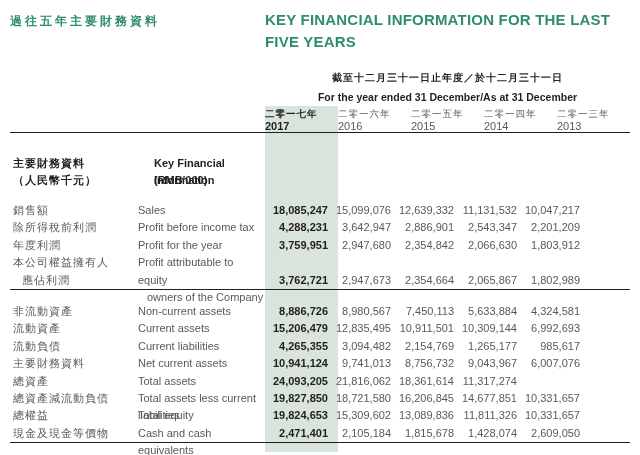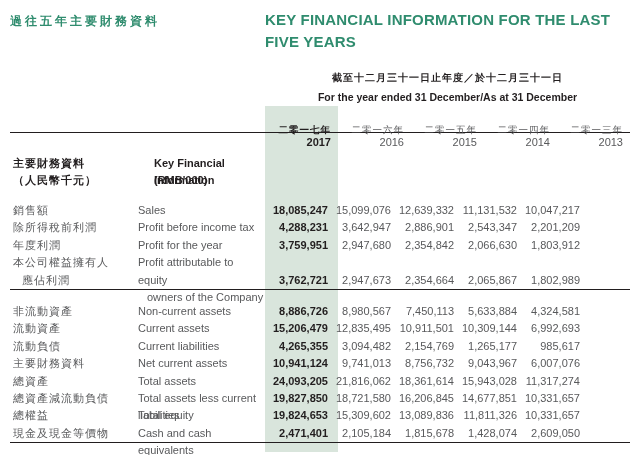--- a/index.html
+++ b/index.html
@@ -65,21 +65,21 @@
   .c-zh .l2, .c-en .l2 { padding-left: 9px; }
   .bold { font-weight: bold; color: #221e1f; }
   .c-num.hl { font-weight: bold; color: #221e1f; }
   .two-line .c-num { padding-top: 17.4px; }
 
   
   .year-row {
     display: flex; height: 27px;
     border-bottom: 1.5px solid #221e1f;
   }
-  .ycell { width: 73px; text-align: right; padding-right: 7px; padding-top: 18px; }
+  .ycell { width: 73px; text-align: left; padding-right: 7px; padding-top: 2px; }
   .yzh { font-size: 9.5px; line-height: 12px; letter-spacing: 1px; }
   .yen { font-size: 11px; line-height: 13px; }
   .ycell.hl .yzh, .ycell.hl .yen { font-weight: bold; color: #221e1f; }
 
   .sp-a { height: 22px; }
   .sp-b { height: 13px; }
   .sp-c { height: 13px; }
   .sec .row { height: 17px; line-height: 17px; gap: 16px; }
 
   .group { border-bottom: 1.5px solid #221e1f; }
@@ -257,21 +257,20 @@
         <div class="row">
           <div class="cell c-zh">
             <div>總資產</div>
           </div>
           <div class="cell c-en">
             <div>Total assets</div>
           </div>
           <div class="cell c-num hl">24,093,205</div>
           <div class="cell c-num">21,816,062</div>
           <div class="cell c-num">18,361,614</div>
-          <div class="cell c-num">15,943,028</div>
           <div class="cell c-num">11,317,274</div>
         </div>
         <div class="row">
           <div class="cell c-zh">
             <div>總資產減流動負債</div>
           </div>
           <div class="cell c-en">
             <div>Total assets less current liabilities</div>
           </div>
           <div class="cell c-num hl">19,827,850</div>

